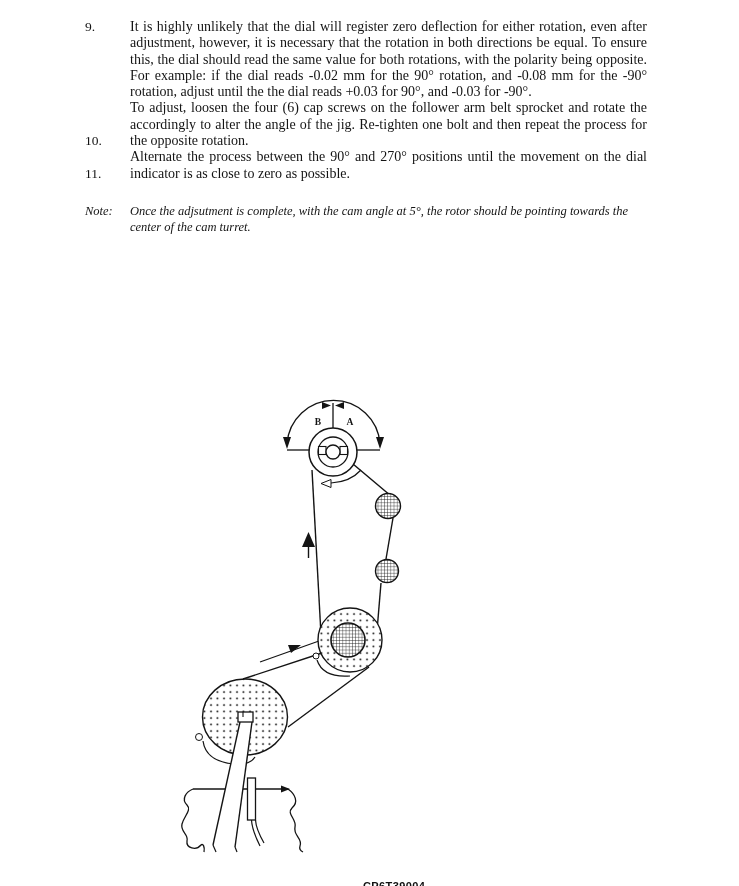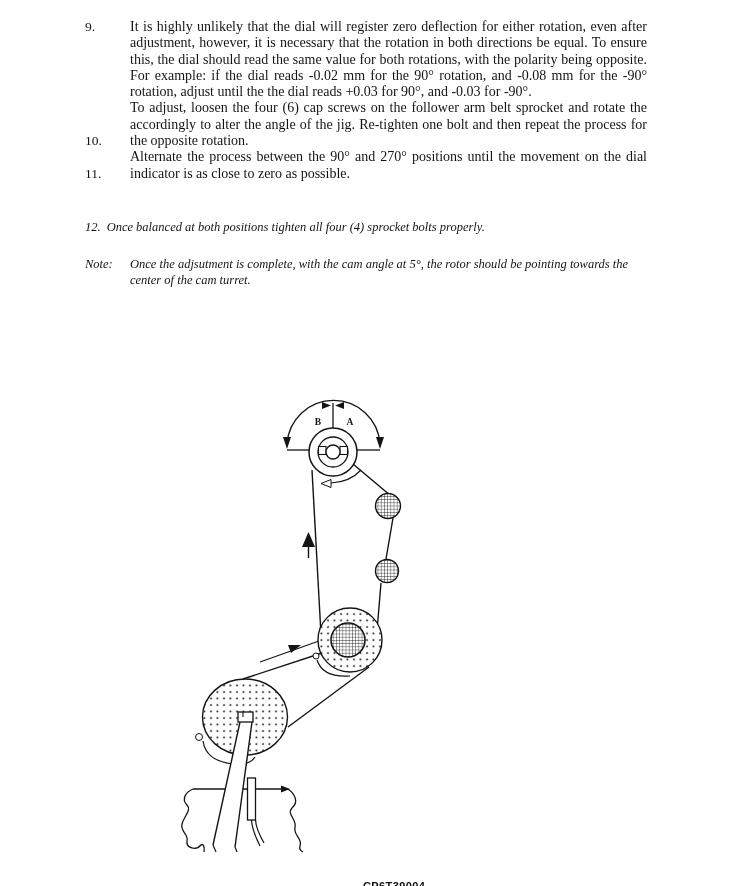--- a/index.html
+++ b/index.html
@@ -45,23 +45,20 @@
     <div class="step">
       <div class="num">10.</div>
       <div class="txt">To adjust, loosen the four (6) cap screws on the follower arm belt sprocket and rotate the accordingly to alter the angle of the jig.  Re-tighten one bolt and then repeat the process for the opposite rotation.</div>
     </div>
 
     <div class="step">
       <div class="num">11.</div>
       <div class="txt">Alternate the process between the 90° and 270° positions until the movement on the dial indicator is as close to zero as possible.</div>
     </div>
 
-    <div class="step12">
-      <span class="num">12.</span><span class="txt">Once balanced at both positions tighten all four (4) sprocket bolts properly.</span>
-    </div>
 
     <div class="note">
       <div class="lbl">Note:</div>
       <div class="txt">Once the adjsutment is complete, with the cam angle at 5°, the rotor should be pointing towards the center of the cam turret.</div>
     </div>
 
   </div>
 
   <svg class="figure-svg" width="226" height="460" viewBox="178 396 226 460" xmlns="http://www.w3.org/2000/svg">
     <defs>

